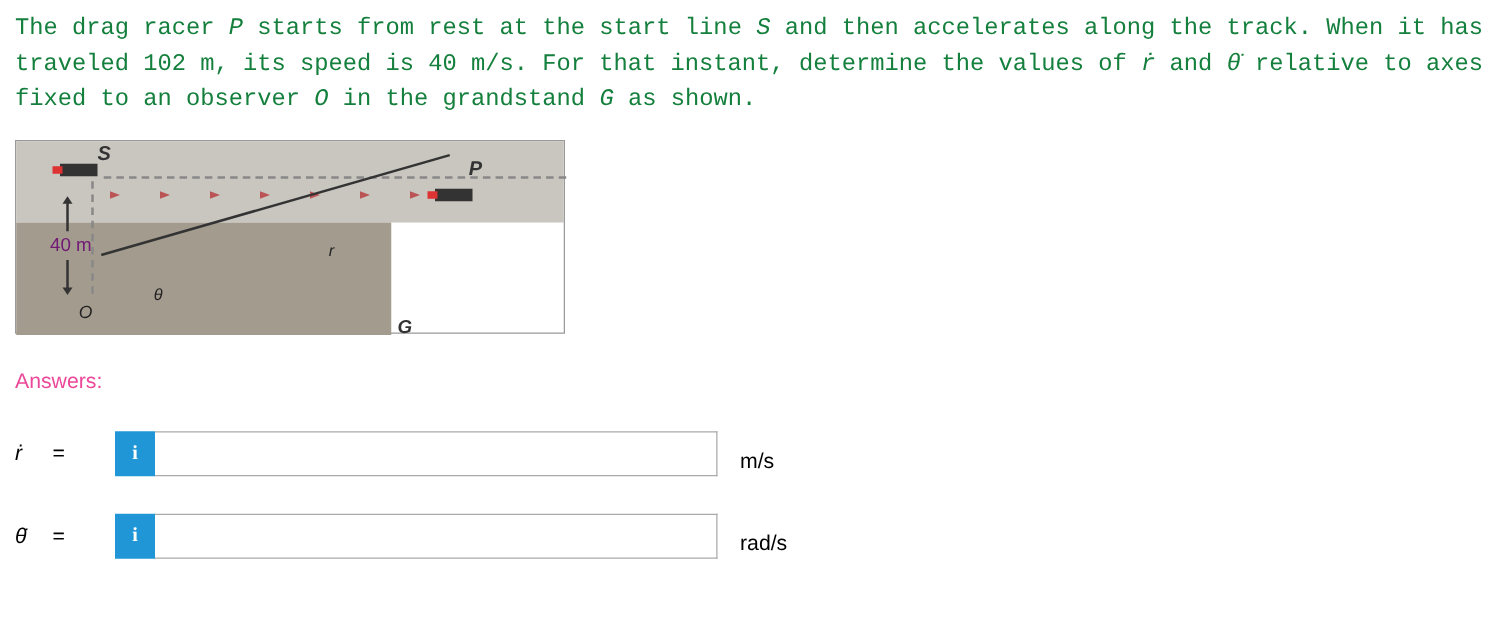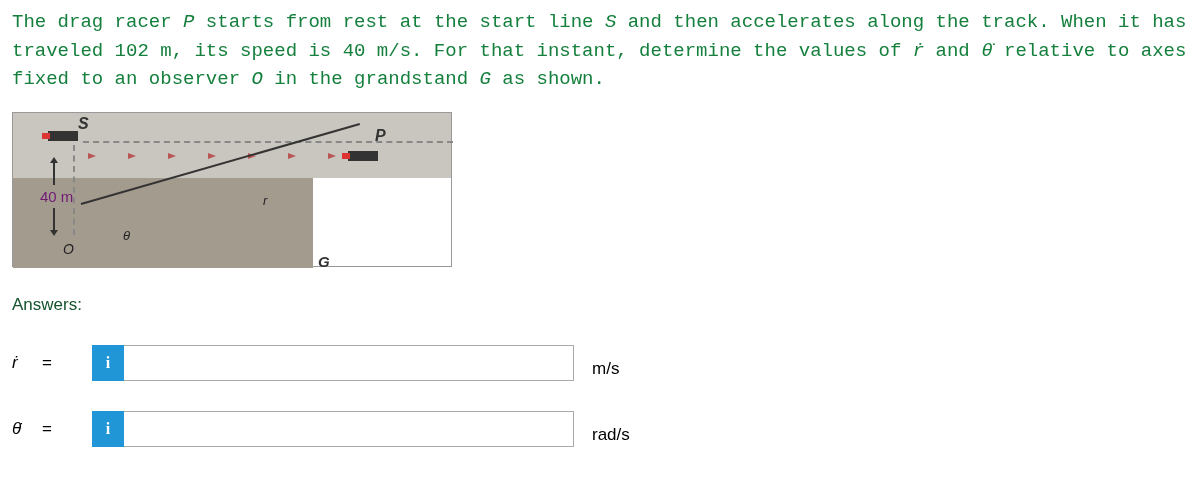--- a/index.html
+++ b/index.html
@@ -193,21 +193,21 @@
       top: 90px;
       left: 68px;
       width: 290px;
       height: 2px;
       background: #333;
       transform-origin: left center;
       transform: rotate(-16deg);
     }
     .answers-label {
       font-size: 17px;
-      color: #14532d;
+      color: #ec4899;
       margin-bottom: 30px;
     }
     .answer-row {
       display: flex;
       align-items: center;
       margin-bottom: 30px;
     }
     .answer-var {
       font-style: italic;
       font-size: 17px;

